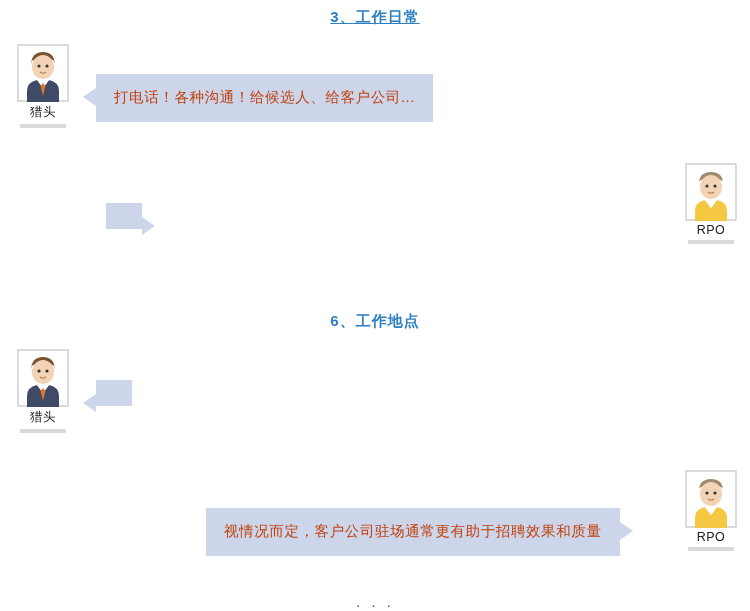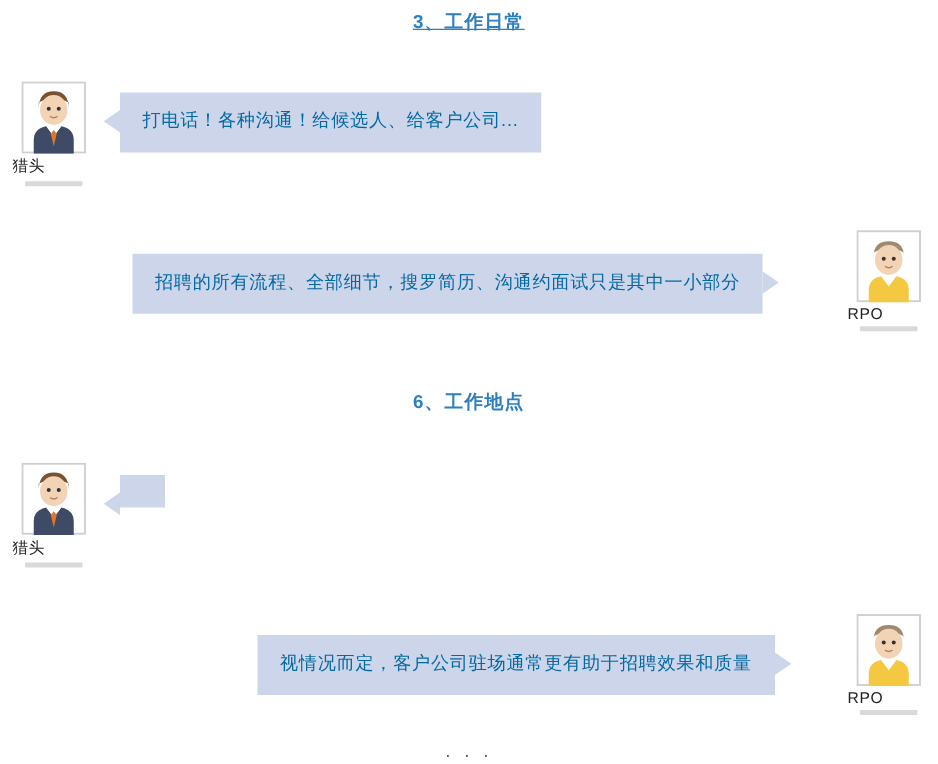--- a/index.html
+++ b/index.html
@@ -23,42 +23,42 @@
     letter-spacing: 1px;
   }
 
   #title-1 { position: absolute; left: 0; top: 8px; width: 750px; text-decoration: underline; }
   #title-2 { position: absolute; left: 0; top: 312px; width: 750px; }
 
   
   .avatar-block {
     position: absolute;
     width: 66px;
-    margin-top: 21px;
+    text-align: center;
   }
   .avatar-svg { display: block; margin: 0 auto; }
   .avatar-label {
     font-size: 12.5px;
     color: #222;
     margin-top: 2px;
     letter-spacing: 0.5px;
   }
   .avatar-base {
     width: 46px;
     height: 4px;
     background: #d9d9d9;
     margin: 3px auto 0 auto;
     border-radius: 1px;
   }
 
   
   .bubble {
     position: absolute;
     background: #ccd5ea;
-    color: #0369a1;
+    color: #c2410c;
     font-size: 14.5px;
     line-height: 1.5;
     padding: 13px 18px;
     letter-spacing: 0.6px;
     white-space: nowrap;
     box-sizing: border-box;
   }
 
   .bubble .tail {
     position: absolute;
@@ -136,21 +136,20 @@
 
     <path d="M10 58 L10 48 Q10 39 20 37 L26 45 L32 37 Q42 39 42 48 L42 58 Z" fill="#f5c842"></path>
     <path d="M20 37 L26 45 L32 37 L29 35 L26 40 L23 35 Z" fill="#ffffff"></path>
   </svg>
   <div class="avatar-label">RPO</div>
   <div class="avatar-base"></div>
 </div>
 
 <div class="bubble right-tail" style="left:106px; top:203px;">
   <span class="tail"></span>
-  <span>招聘的所有流程、全部细节，搜罗简历、沟通约面试只是其中一小部分</span>
 </div>
 
 <div class="section-title" id="title-2">6、工作地点</div>
 
 <div class="avatar-block" style="left:10px; top:349px;">
   <svg class="avatar-svg" width="52" height="58" viewBox="0 0 52 58">
     <rect x="1" y="1" width="50" height="56" fill="#ffffff" stroke="#cfcfcf" stroke-width="1.5"></rect>
     <path d="M14 22 Q14 8 26 8 Q38 8 38 22 L38 17 Q32 14 26 14 Q20 14 14 17 Z" fill="#7a5230"></path>
     <ellipse cx="26" cy="23" rx="11" ry="12" fill="#f2d3b5"></ellipse>
     <circle cx="22" cy="22" r="1.6" fill="#333"></circle>

